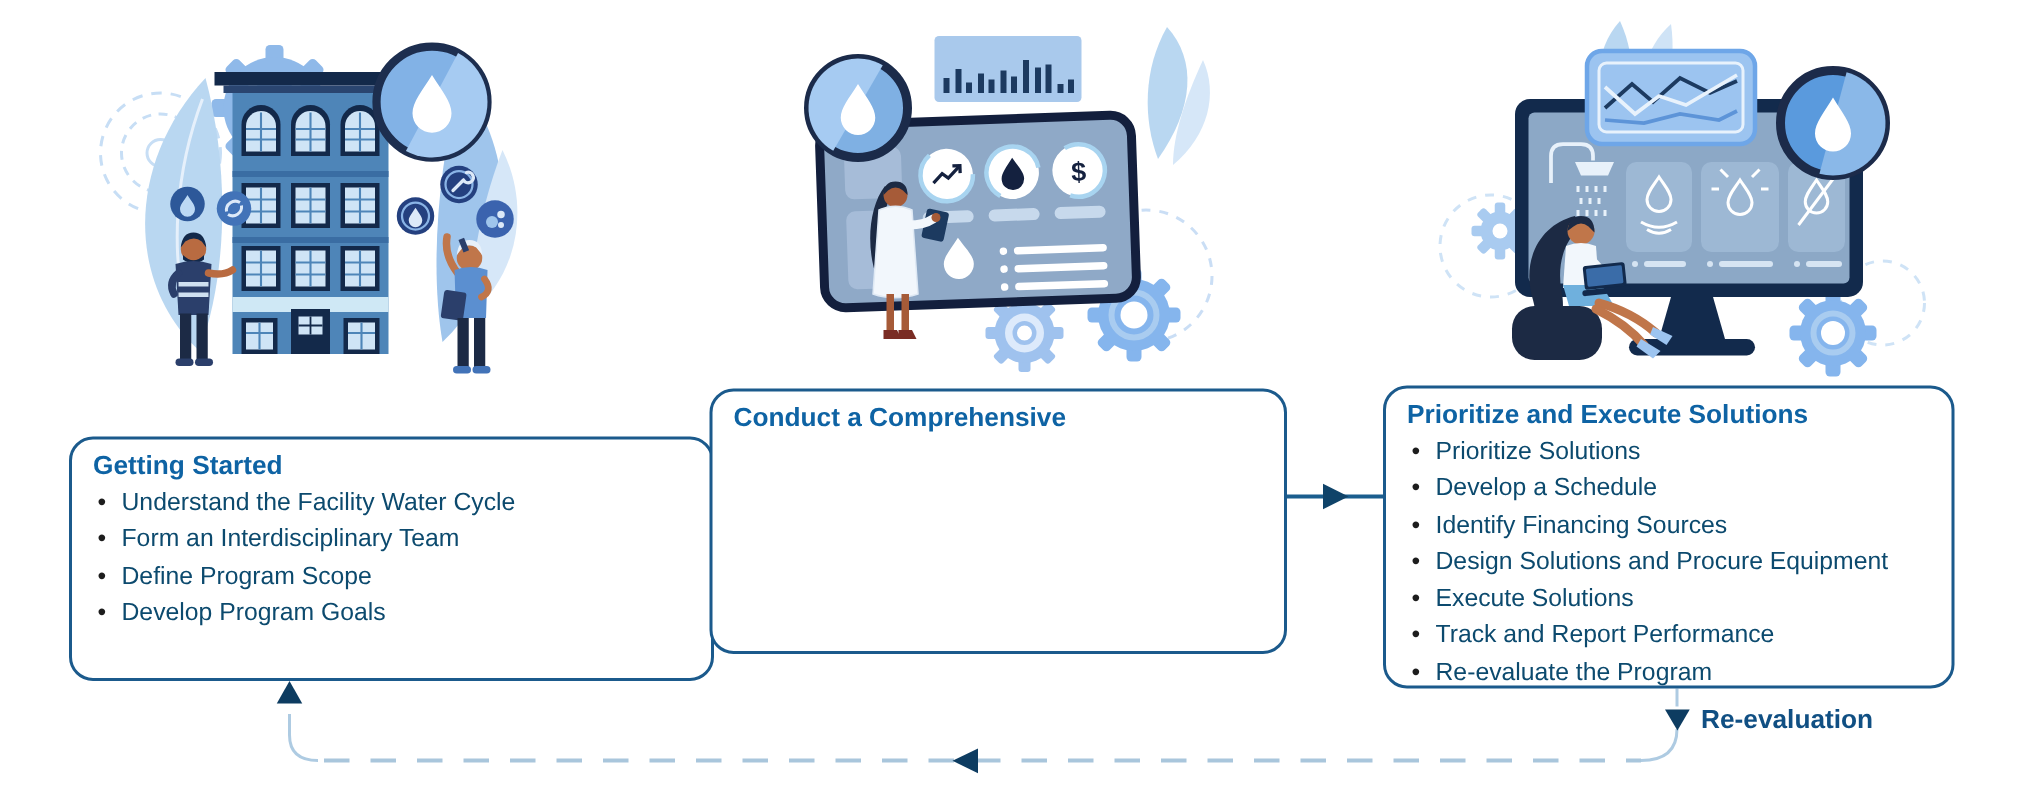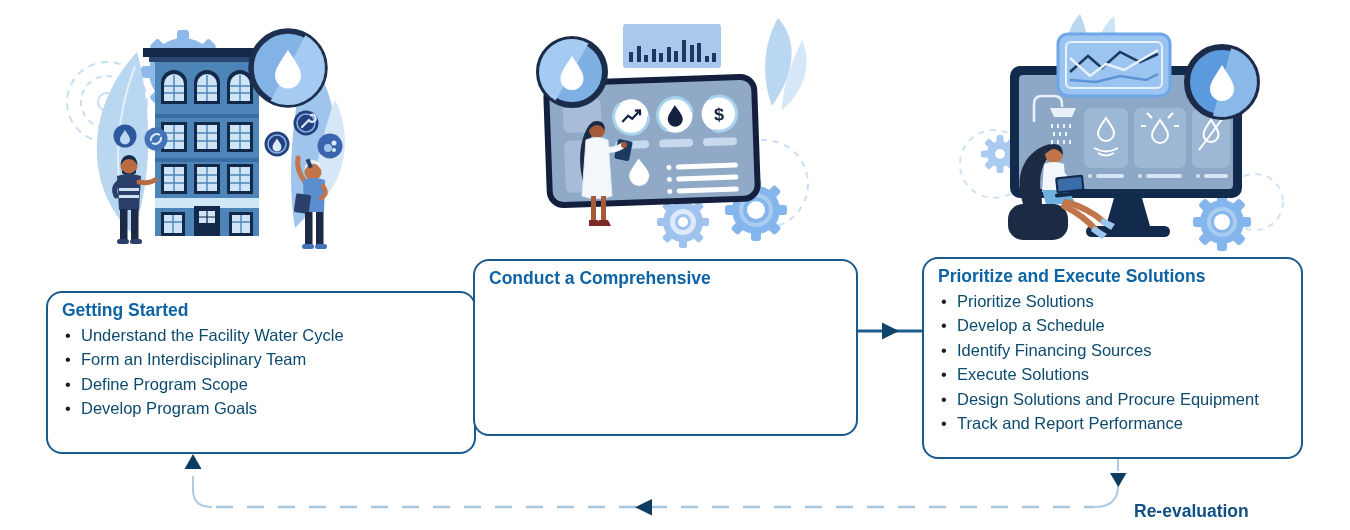--- a/index.html
+++ b/index.html
@@ -9,21 +9,21 @@
   .connectors{position:absolute;left:0;top:0;}
   .step-box{position:absolute;background:#ffffff;border:2.6px solid #1b5a8c;border-radius:16px;
             box-sizing:border-box;padding:5px 8px 0 14px;}
   .box1{left:46px;top:259px;width:430px;height:163px;margin-top:32px;}
   .box2{left:473px;top:259px;width:385px;height:177px;}
   .box3{left:922px;top:257px;width:381px;height:202px;}
   .step-title{font-weight:bold;color:#0e63a4;font-size:17.5px;line-height:24.5px;}
   ul.bullets{margin:0;padding:0;list-style:none;}
   ul.bullets li{position:relative;padding-left:19px;font-size:16.5px;line-height:24.5px;color:#0c4a6e;}
   ul.bullets li::before{content:"\2022";position:absolute;left:3px;color:#1d1d1d;}
-  .feedback-label{position:absolute;left:1134px;top:469px;font-weight:bold;font-size:17.5px;color:#104f83;margin-top:32px;}
+  .feedback-label{position:absolute;left:1134px;top:469px;font-weight:bold;font-size:17.5px;color:#104f83;}
   svg text{font-family:"Liberation Sans", sans-serif;}
 </style>
 </head>
 <body>
 
 <div class="canvas">
 
   <svg class="illus" style="left:55px;top:2px" width="300" height="250" viewBox="0 0 300 250">
     <defs>
       <g id="w-arch">
@@ -365,21 +365,22 @@
   <div class="step-box box2">
     <div class="step-title">Conduct a Comprehensive</div>
   </div>
 
   <div class="step-box box3">
     <div class="step-title">Prioritize and Execute Solutions</div>
     <ul class="bullets">
       <li>Prioritize Solutions</li>
       <li>Develop a Schedule</li>
       <li>Identify Financing Sources</li>
+      <li>Design Solutions and Procure Equipment</li>
       <li>Execute Solutions</li>
-      <li>Design Solutions and Procure Equipment</li>
       <li>Track and Report Performance</li>
+      <li>Re-evaluate the Program</li>
     </ul>
   </div>
 
   <div class="feedback-label">Re-evaluation</div>
 
 </div>
 
 </body></html>

